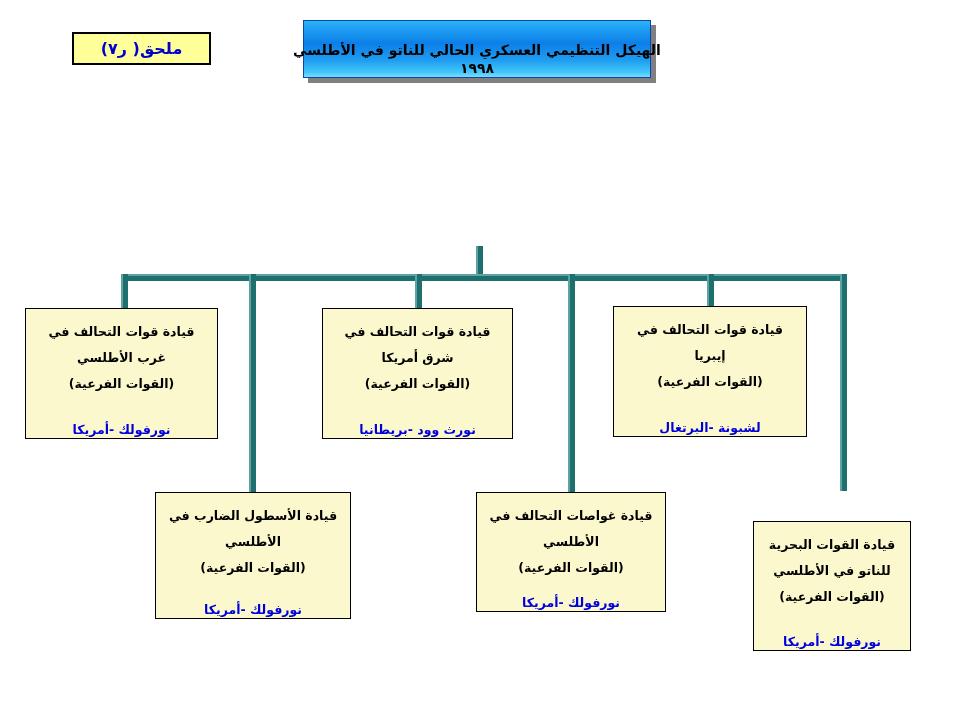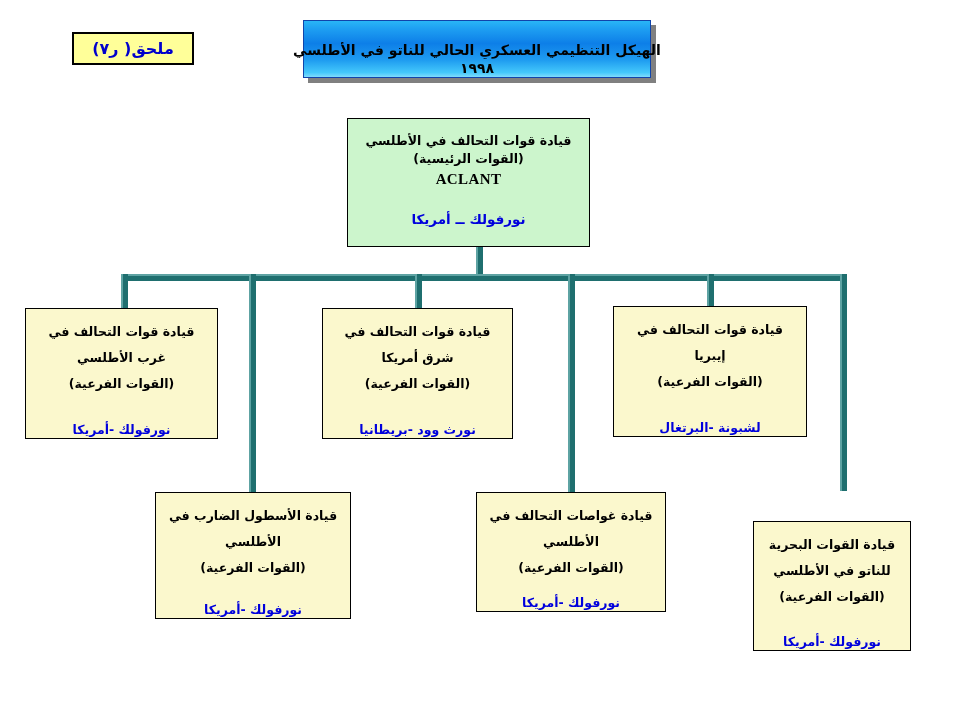--- a/index.html
+++ b/index.html
@@ -26,21 +26,21 @@
   
   .node {
     position: absolute;
     box-sizing: border-box;
   }
 
   
   .annex-box {
     left: 72px;
     top: 32px;
-    width: 122px;
+    width: 139px;
     height: 33px;
     background: #ffff99;
     border: 2px solid #000000;
     display: flex;
     align-items: center;
     justify-content: center;
   }
   .annex-box .txt {
     color: #0000cc;
     font-size: 16px;
@@ -206,27 +206,20 @@
   <div class="conn v" style="left:249px; top:274px; height:220px;"></div>
 
   <div class="conn v" style="left:415px; top:274px; height:36px;"></div>
 
   <div class="conn v" style="left:568px; top:274px; height:220px;"></div>
 
   <div class="conn v" style="left:707px; top:274px; height:34px;"></div>
 
   <div class="conn v" style="left:840px; top:274px; height:217px;"></div>
 
-  <div class="node chart-box root" id="box-root">
-    <div class="bx-line">قيادة قوات التحالف في الأطلسي</div>
-    <div class="bx-line">(القوات الرئيسية)</div>
-    <div class="bx-acr">ACLANT</div>
-    <div class="spacer-root"></div>
-    <div class="bx-loc">نورفولك ــ أمريكا</div>
-  </div>
 
   <div class="node chart-box sub" id="box-west">
     <div class="bx-line">قيادة قوات التحالف في</div>
     <div class="bx-line">غرب الأطلسي</div>
     <div class="bx-line">(القوات الفرعية)</div>
     <div class="spacer-sub"></div>
     <div class="bx-loc">نورفولك -أمريكا</div>
   </div>
 
   <div class="node chart-box sub" id="box-east">

